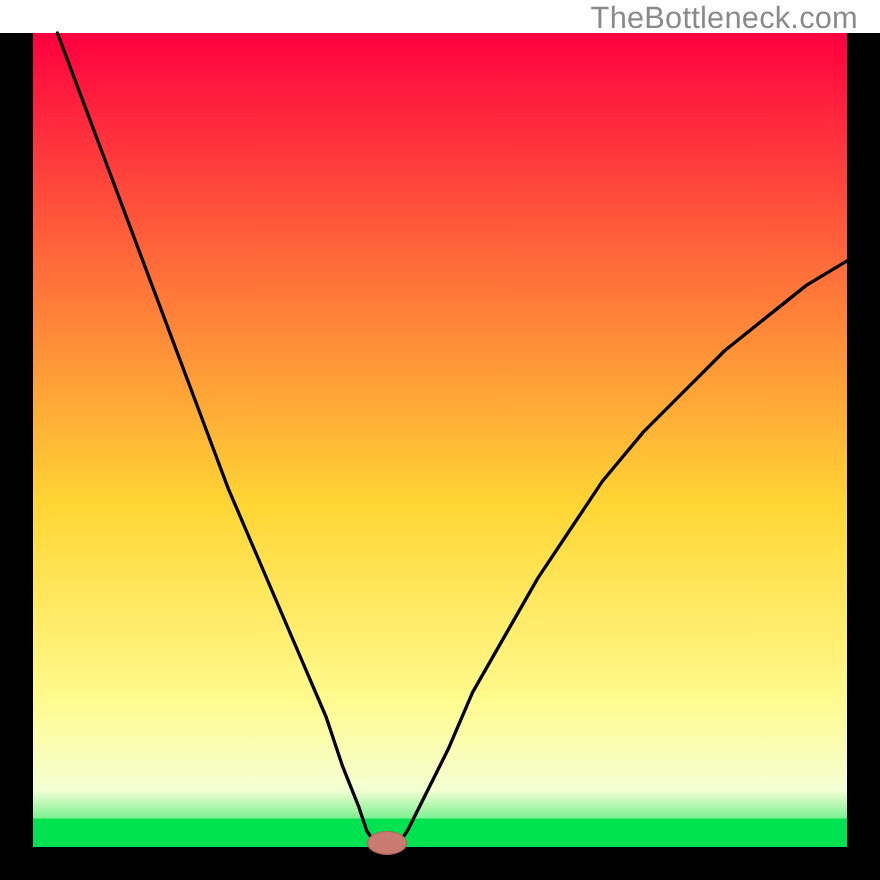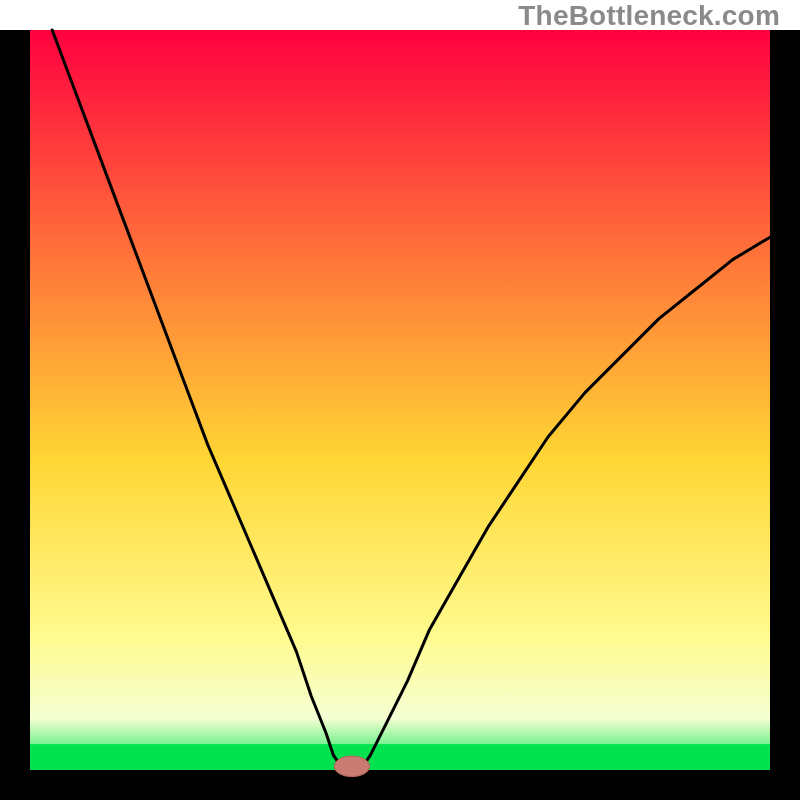--- a/index.html
+++ b/index.html
@@ -13,21 +13,21 @@
   .wrap {
     position: relative;
     width: 800px;
     height: 800px;
   }
   .watermark {
     position: absolute;
     top: 0;
     right: 20px;
     font-size: 28px;
-    font-weight: 700;
+    font-weight: 400;
     color: #8a8a8a;
     letter-spacing: 0.2px;
     margin-left: 36px;
   }
   svg.chart {
     display: block;
   }
 </style>
 </head>
 <body>

